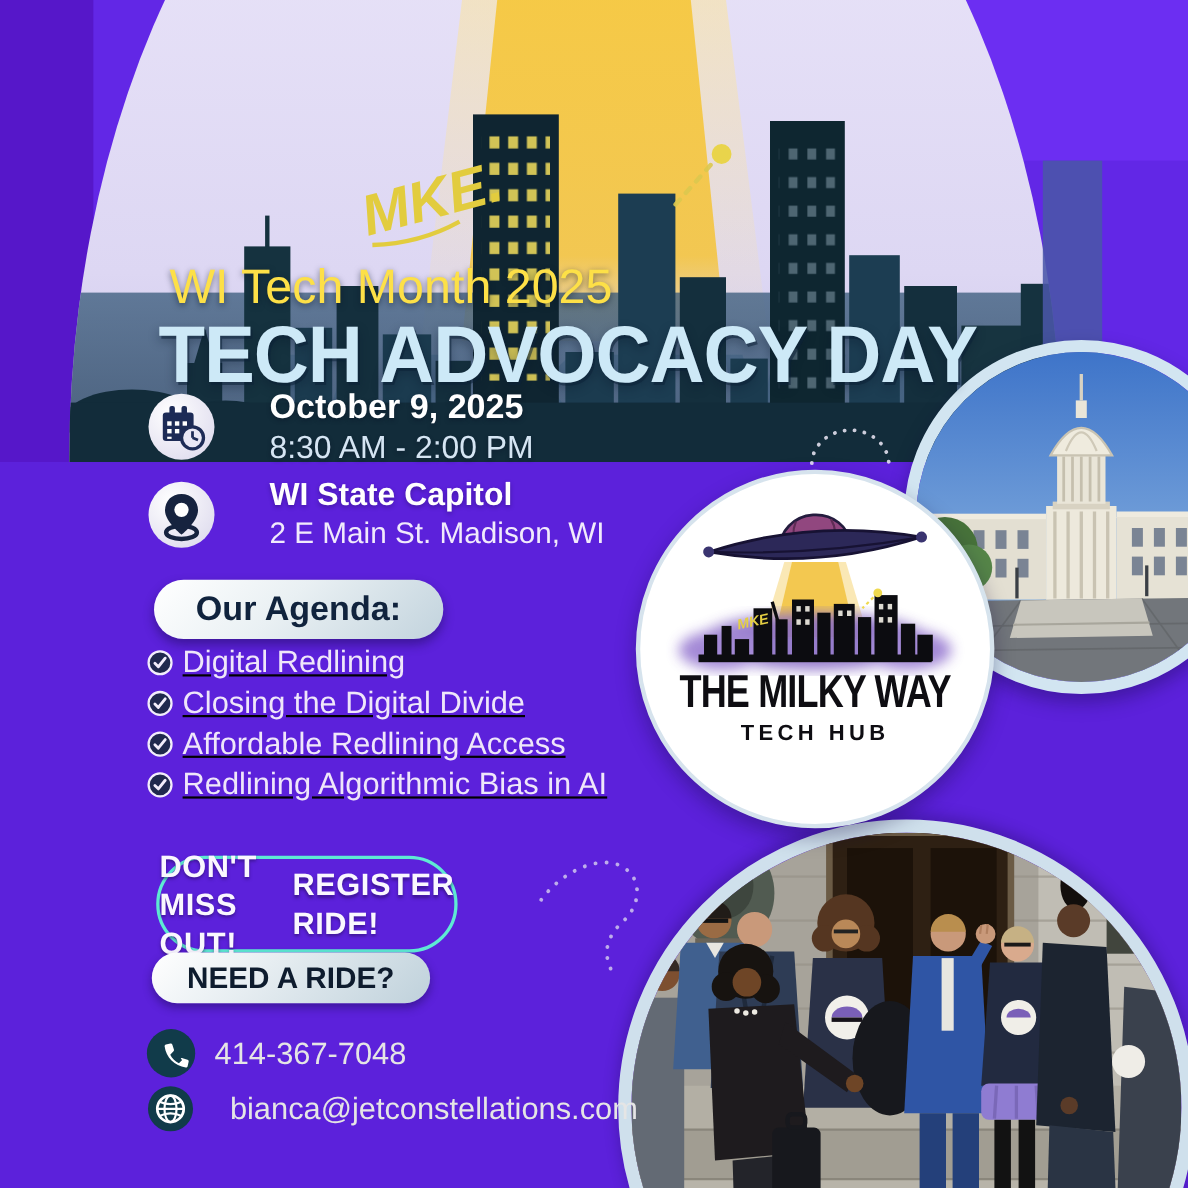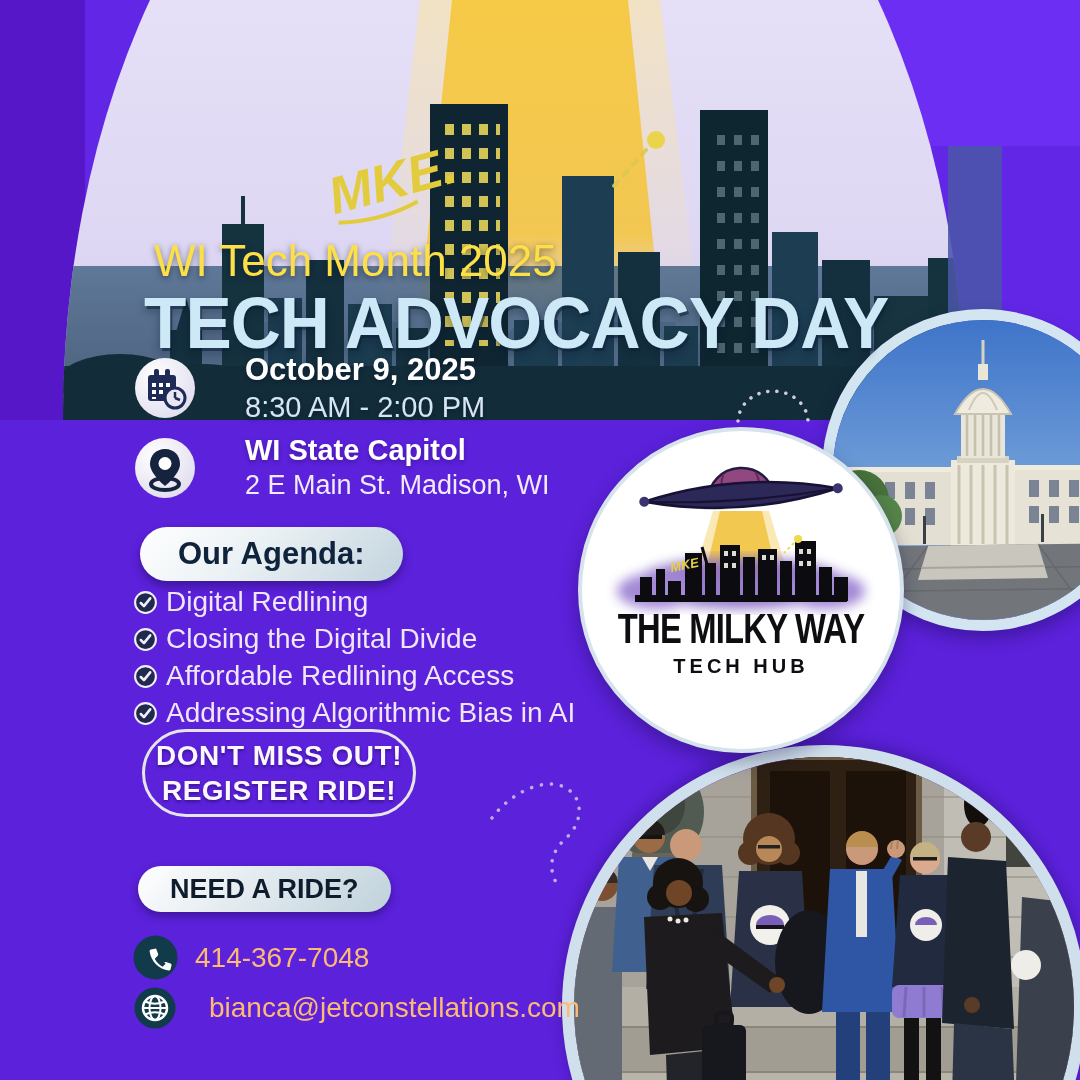--- a/index.html
+++ b/index.html
@@ -23,40 +23,40 @@
   .d2{font-size:29px;color:#D5E5F3;margin-top:3px;text-shadow:0 2px 4px rgba(10,20,40,.45);}
   .l1{font-size:29px;font-weight:700;color:#FFFFFF;text-shadow:0 2px 4px rgba(30,10,80,.4);}
   .l2{font-size:27px;color:#F1EAFC;margin-top:3px;}
 
   .pill{left:140px;top:527px;height:54px;border-radius:28px;padding:0 38px;
     display:flex;align-items:center;z-index:6;
     background:linear-gradient(135deg,#FFFFFF 0%,#E9F0F3 45%,#C2D3DD 100%);
     box-shadow:0 5px 10px rgba(22,8,70,.45);
     font-size:31px;font-weight:700;color:#10233D;}
 
-  .agenda{left:133px;top:586px;z-index:6;list-style:none;margin:0;padding:0;}
+  .agenda{left:133px;top:586px;z-index:6;list-style:none;margin:0;padding:0;text-decoration:underline;}
   .agenda li{display:flex;align-items:center;margin-bottom:5px;}
   .agenda li span{font-size:28px;color:#EFE6FA;margin-left:8px;}
 
-  .cta{left:142px;top:729px;width:268px;height:82px;border:3px solid #e5e5e5;
-    border-radius:44px;z-index:6;display:flex;flex-direction:column;
+  .cta{left:142px;top:778px;width:268px;height:82px;border:3px solid #5eead4;
+    border-radius:44px;z-index:6;display:flex;flex-direction:row;
     align-items:center;justify-content:center;cursor:pointer;}
   .cta div{font-size:28px;font-weight:700;color:#FAF7FF;line-height:35px;
     letter-spacing:.5px;text-shadow:0 2px 3px rgba(28,8,70,.5);}
 
   .ride{left:138px;top:866px;height:46px;border-radius:24px;padding:0 32px;
     display:flex;align-items:center;z-index:6;
     background:linear-gradient(135deg,#FFFFFF 0%,#E6EDF1 40%,#BFD1DB 100%);
     box-shadow:0 4px 9px rgba(22,8,70,.45);
     font-size:27px;font-weight:700;color:#0E1C2E;}
 
   .contact{z-index:6;display:flex;align-items:center;}
   .c-phone{left:133px;top:935px;}
   .c-mail{left:134px;top:987px;gap:16px;}
-  .contact span{margin-left:17px;font-size:28px;color:#fdba74;}
+  .contact span{margin-left:17px;font-size:28px;color:#e5e5e5;}
 
   
   .circle{border-radius:50%;overflow:hidden;}
   .cap{left:822px;top:309px;width:300px;height:300px;border:11px solid #D2E5F1;
     z-index:2;box-shadow:0 8px 16px rgba(18,8,60,.35);}
   .grp{left:562px;top:745px;width:500px;height:500px;border:12px solid #CFE0EC;
     z-index:3;box-shadow:0 -4px 14px rgba(18,8,60,.3);}
   .mlk{left:578px;top:427px;width:318px;height:318px;border:4px solid #D6E3ED;
     background:#FFFFFF;z-index:4;box-shadow:0 8px 18px rgba(18,8,60,.35);}
 
@@ -476,21 +476,21 @@
         <circle cx="12" cy="12" r="10" fill="#20294E" stroke="#F2EDFB" stroke-width="2"></circle>
         <path d="M7.5,12.5 l3,3 l6,-7.5" fill="none" stroke="#F2EDFB" stroke-width="2.5" stroke-linecap="round" stroke-linejoin="round"></path>
         </svg>
       <span>Affordable Redlining Access</span>
       </li>
     <li>
       <svg width="25" height="25" viewBox="0 0 24 24">
         <circle cx="12" cy="12" r="10" fill="#20294E" stroke="#F2EDFB" stroke-width="2"></circle>
         <path d="M7.5,12.5 l3,3 l6,-7.5" fill="none" stroke="#F2EDFB" stroke-width="2.5" stroke-linecap="round" stroke-linejoin="round"></path>
         </svg>
-      <span>Addressing Algorithmic Bias in AI</span>
+      <span>Redlining Algorithmic Bias in AI</span>
       </li>
   </ul>
 
   <div class="abs cta">
     <div>DON'T MISS OUT!</div>
     <div>REGISTER RIDE!</div>
   </div>
 
   <div class="abs ride">NEED A RIDE?</div>
 

